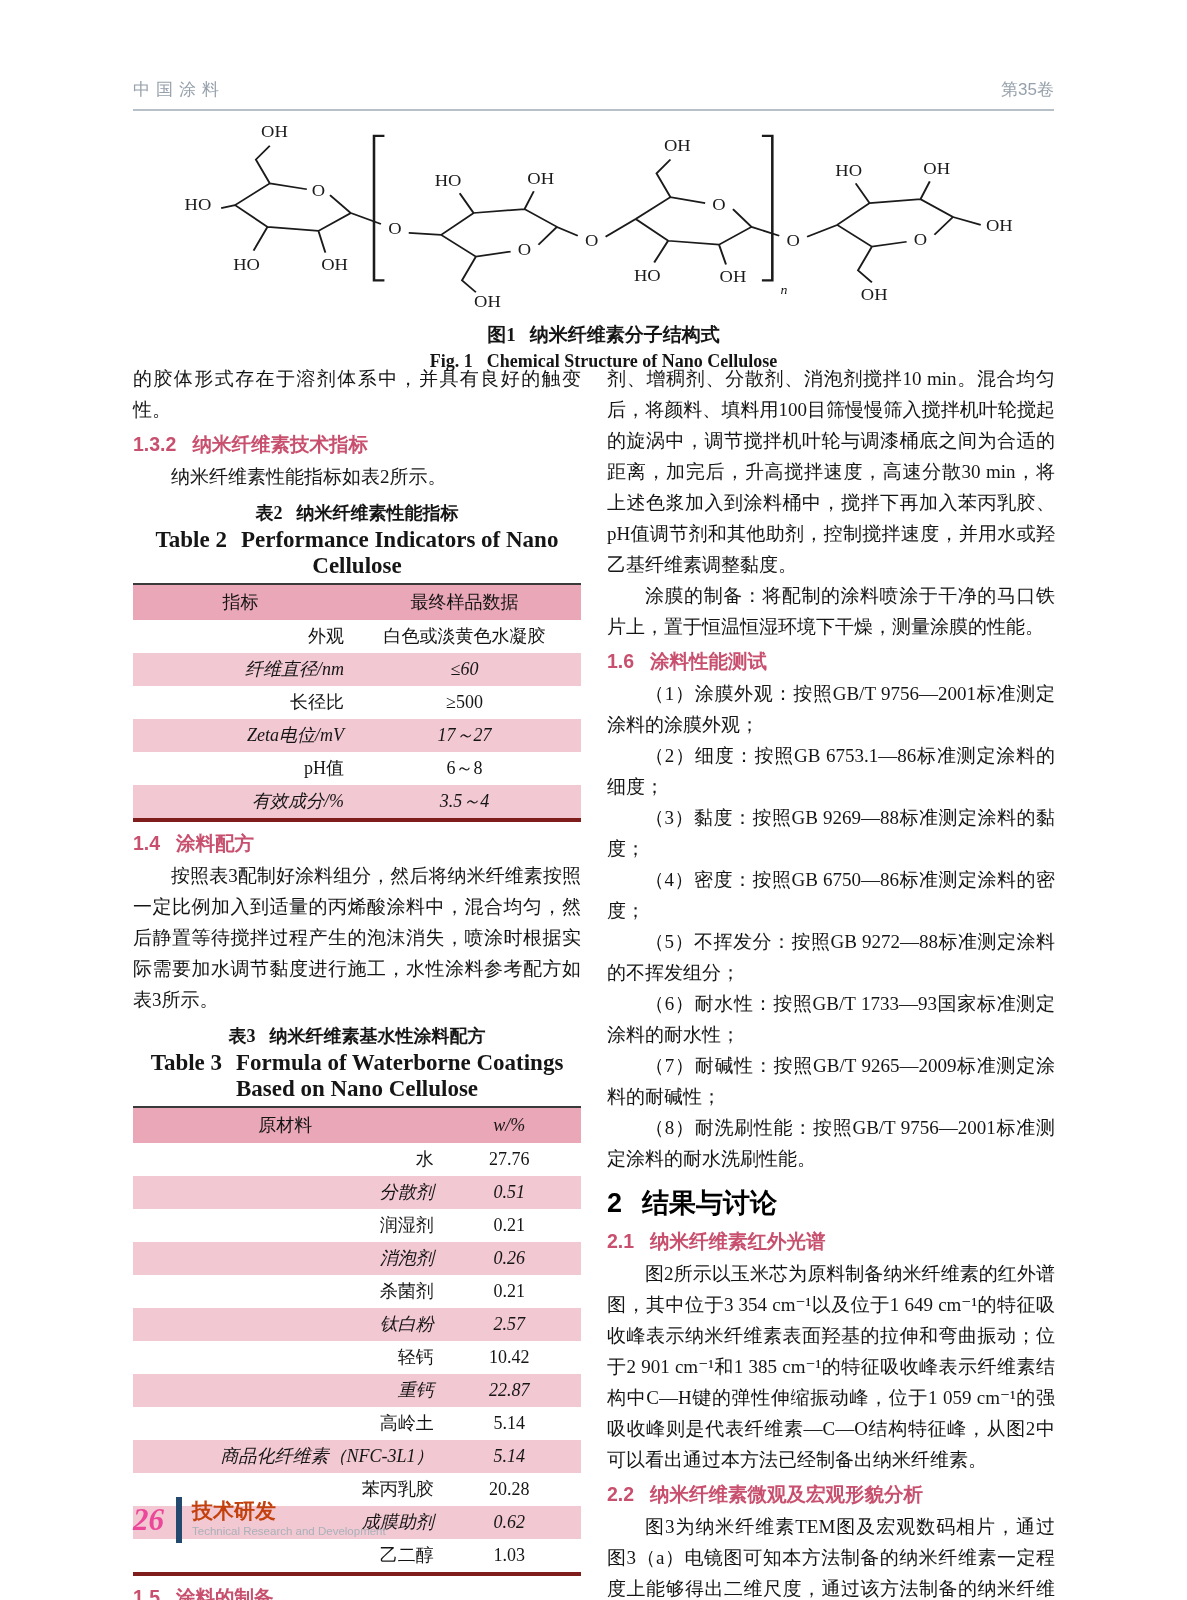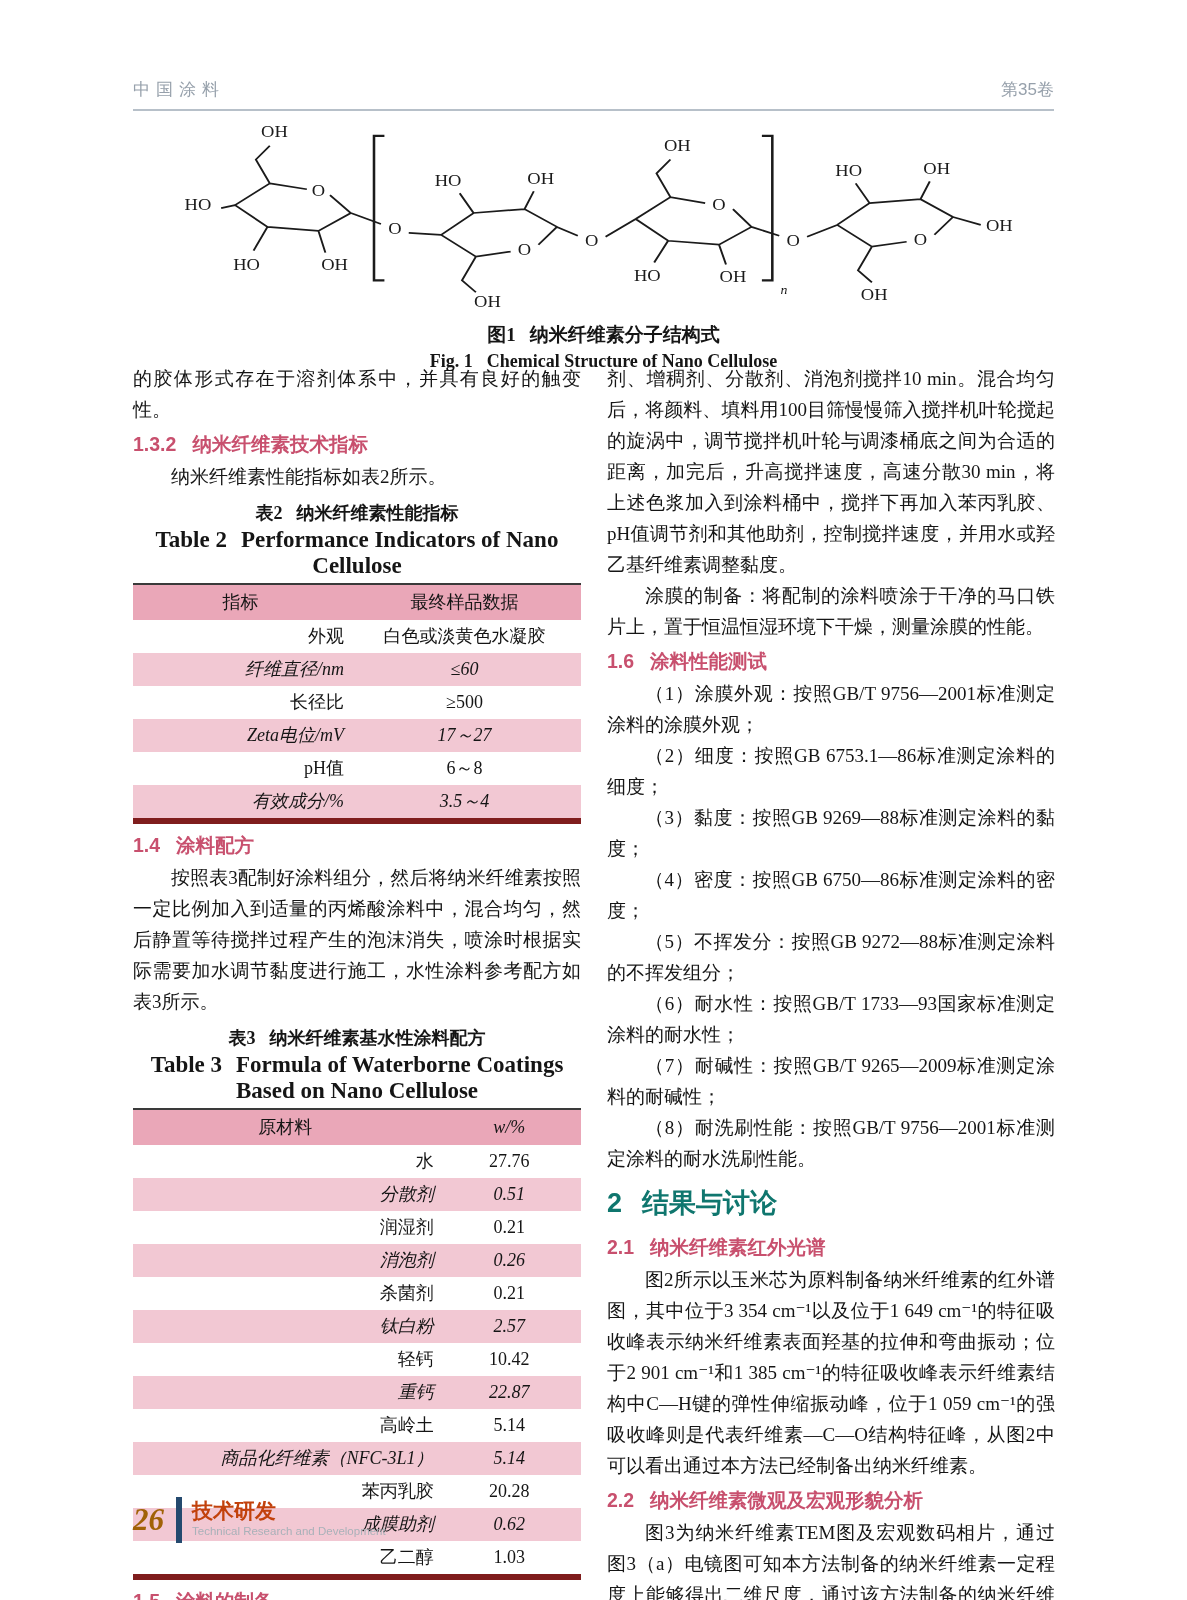--- a/index.html
+++ b/index.html
@@ -46,32 +46,32 @@
   p.indent { text-indent:2em; }
 
   h3.sec {
     font-family:"Liberation Sans","DejaVu Sans",sans-serif;
     color:#c8506e; font-size:19.5px; font-weight:bold;
     margin:4px 0 2px 0; line-height:30px; text-align:left;
   }
   h3.sec .num { margin-right:16px; }
   h2.sec-big {
     font-family:"Liberation Sans","DejaVu Sans",sans-serif;
-    color:#0f766e; font-size:27px; font-weight:bold;
-    margin:12px 0 12px 0; line-height:34px; text-align:left;
+    color:#000000; font-size:27px; font-weight:bold;
+    margin:12px 0 6px 0; line-height:34px; text-align:left;
   }
   h2.sec-big .num { margin-right:20px; }
 
   
   .tblcap { text-align:center; margin-top:8px; }
   .tblcap .zh { font-size:18px; font-weight:bold; line-height:27px; }
   .tblcap .en { font-size:23px; font-weight:bold; line-height:26px; }
   table.data {
     width:100%; border-collapse:collapse; margin:4px 0 6px 0;
-    border-top:2px solid #3a3a3a; border-bottom:6px solid #7f1d1d;
+    border-top:2px solid #3a3a3a; border-bottom:4px solid #7f1d1d;
     font-size:18px;
   }
   table.data th {
     background:#eaa7b8; font-weight:normal; height:29px;
     text-align:center; padding:2px 4px;
   }
   table.data td { height:28px; padding:1px 4px; }
   table.data tr.stripe td { background:#f2c8d3;font-style:italic; }
   td.c1 { text-align:right; }
   td.c2 { text-align:center;margin-top:12px; }
@@ -79,21 +79,21 @@
   .t3 td.c1 { padding-left:56px; width:68%; }
   th.wcol { font-style:italic; font-family:"Liberation Serif",serif; }
 
   
   .pfooter {
     position:absolute; left:133px; top:1497px;
     display:flex; align-items:center;
   }
   .pagenum {
     font-family:"Liberation Serif","DejaVu Serif",serif;
-    font-style:italic; font-weight:bold; font-size:31px; color:#a16207;
+    font-style:italic; font-weight:bold; font-size:31px; color:#ec4899;
     margin-right:12px;
   }
   .footbar { width:6px; height:46px; background:#24496e; margin-right:10px; }
   .footsec-zh {
     font-family:Liberation Mono, monospace;
     font-size:21px; font-weight:bold; color:#c2410c; line-height:22px;
   }
   .footsec-en {
     font-family:"Liberation Sans","DejaVu Sans",sans-serif;
     font-size:11.5px; color:#a9b1b9; line-height:15px;

